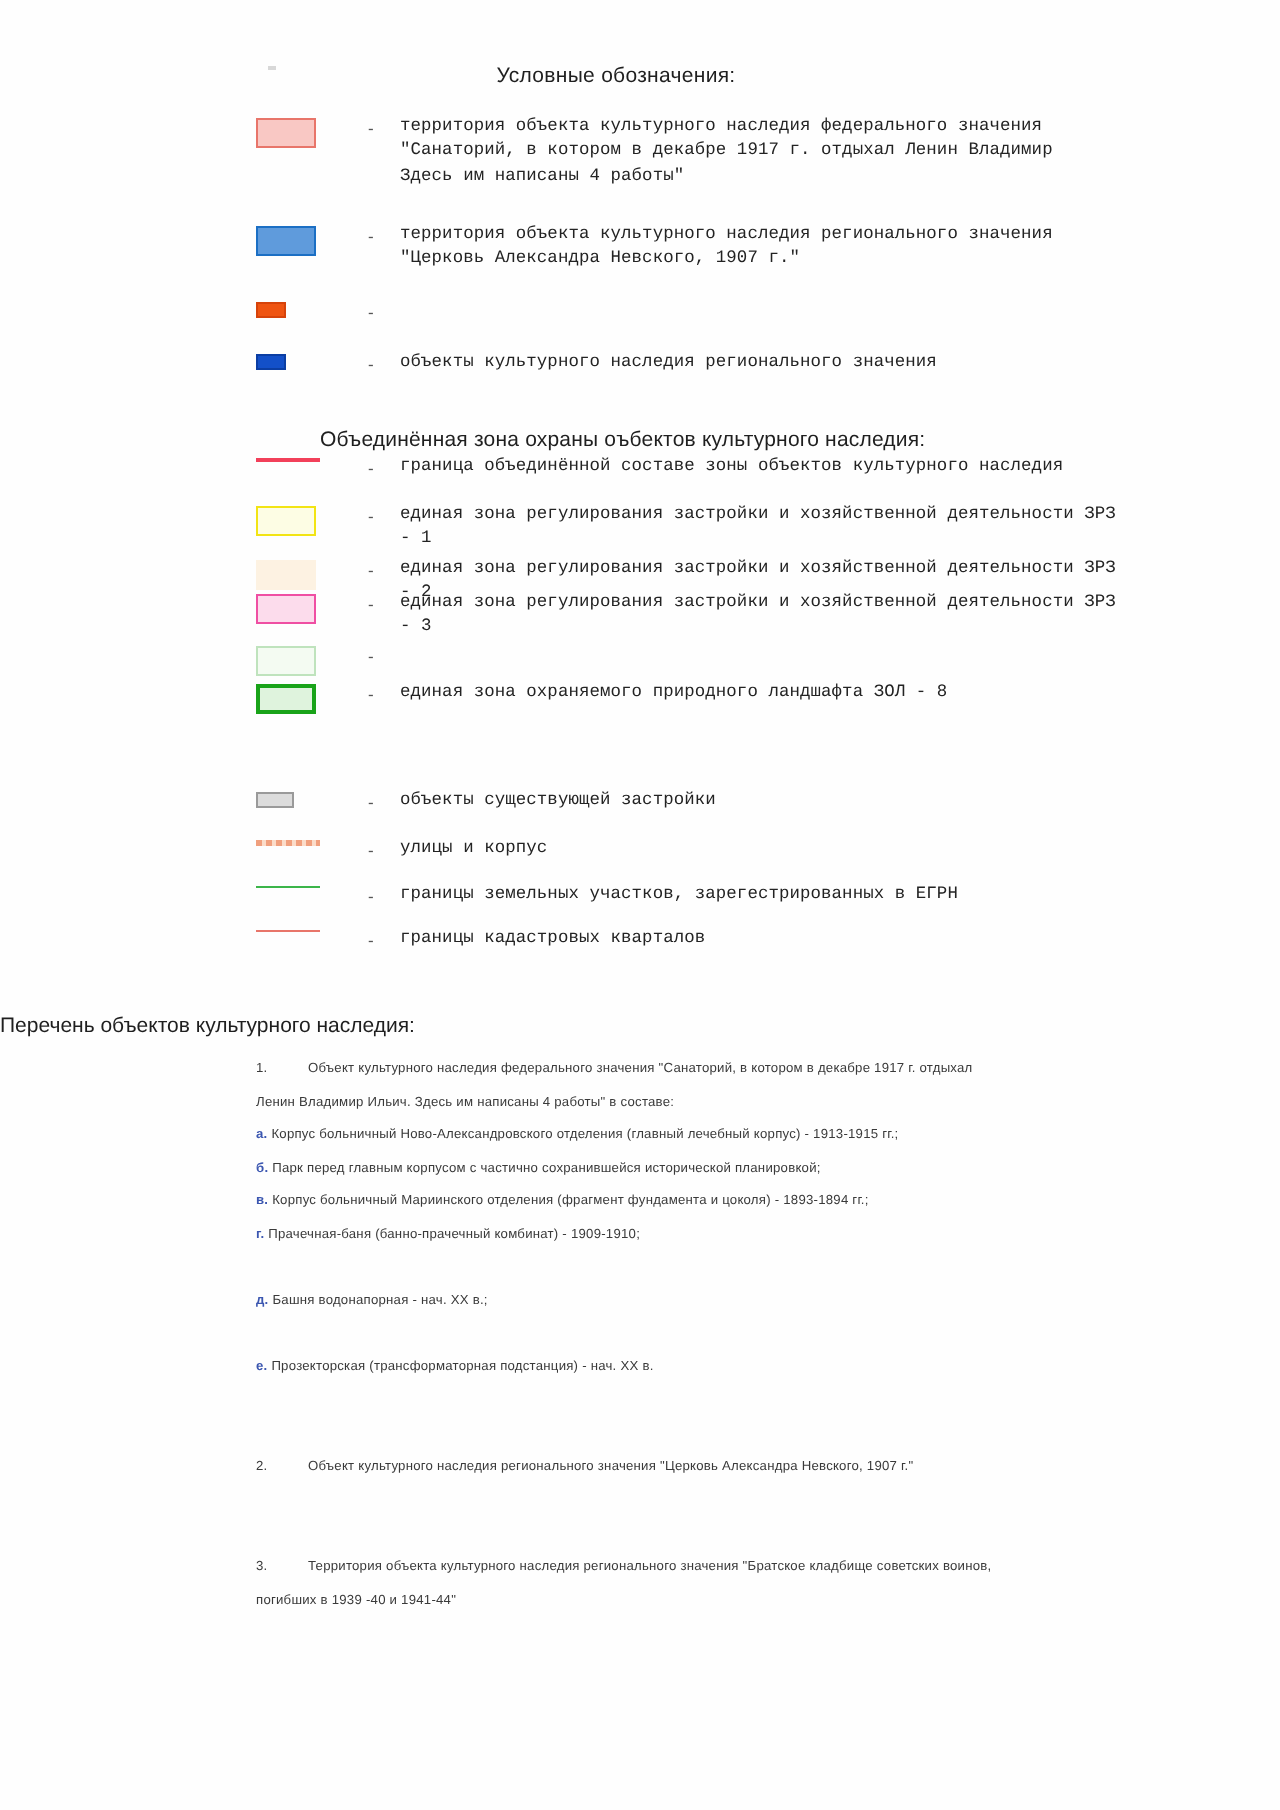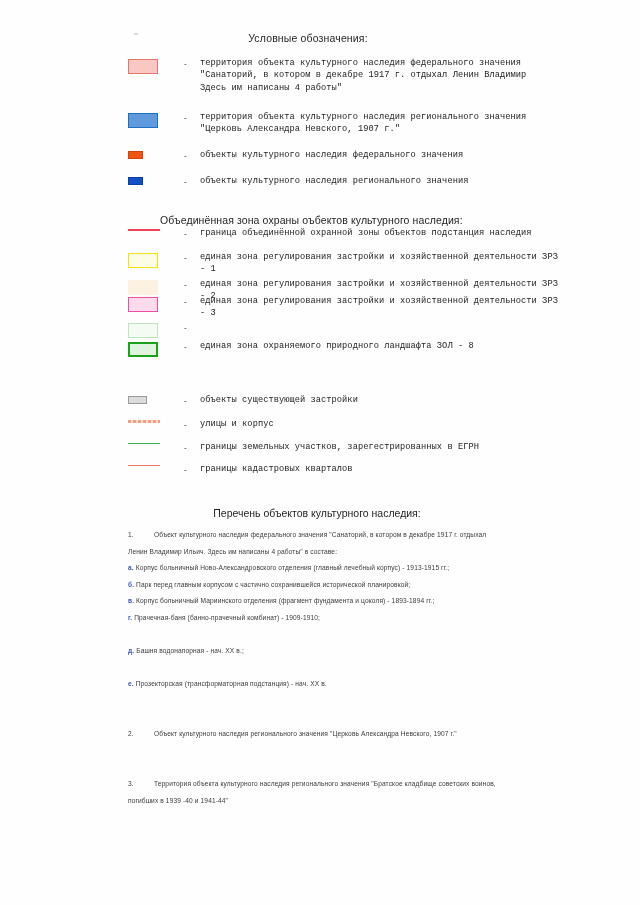--- a/index.html
+++ b/index.html
@@ -49,25 +49,23 @@
     top: 202px;
     font-size: 10.5px;
     color: #1f1f1f;
     letter-spacing: .1px;
     margin-top: 12px;
   }
   .title-list {
     position: absolute;
     left: 0; right: 0;
     top: 507px;
-    text-align: center;
     font-size: 10.5px;
     color: #1f1f1f;
     padding-right: 18px;
-    padding-left: 12px;
   }
 
   
   .legend-row {
     position: absolute;
     display: flex;
     align-items: flex-start;
   }
   .swatch-cell {
     width: 56px;
@@ -232,39 +230,38 @@
     <div class="dash-cell">-</div>
     <div class="legend-text">территория объекта культурного наследия регионального значения
 "Церковь Александра Невского, 1907 г."</div>
   </div>
 
   <div class="legend-row" style="left:128px; top:149px; width:420px;">
     <div class="swatch-cell">
       <div class="sw-small sw-obj-fed"></div>
     </div>
     <div class="dash-cell">-</div>
-    <div class="legend-text">объекты культурного наследия федерального значения</div>
   </div>
 
   <div class="legend-row" style="left:128px; top:175px; width:420px;">
     <div class="swatch-cell">
       <div class="sw-small sw-obj-reg"></div>
     </div>
     <div class="dash-cell">-</div>
     <div class="legend-text">объекты культурного наследия регионального значения</div>
   </div>
 
   <div class="title-zone">Объединённая зона охраны оъбектов культурного наследия:</div>
 
   <div class="legend-row" style="left:128px; top:227px; width:430px;">
     <div class="swatch-cell">
       <div class="sw-line sw-line-red"></div>
     </div>
     <div class="dash-cell">-</div>
-    <div class="legend-text">граница объединённой охранной зоны объектов подстанция наследия</div>
+    <div class="legend-text">граница объединённой составе зоны объектов культурного наследия</div>
   </div>
 
   <div class="legend-row" style="left:128px; top:251px; width:430px;">
     <div class="swatch-cell">
       <div class="sw-zone sw-zrz1"></div>
     </div>
     <div class="dash-cell">-</div>
     <div class="legend-text">единая зона регулирования застройки и хозяйственной деятельности ЗРЗ - 1</div>
   </div>
 

